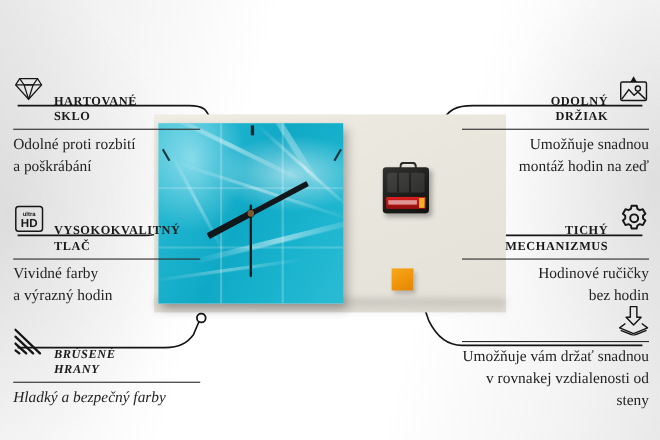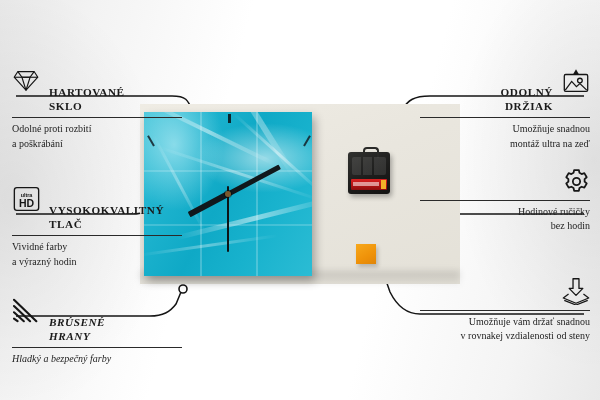--- a/index.html
+++ b/index.html
@@ -245,21 +245,21 @@
     color: #161616;
   }
   .feat-rule {
     height: 1px;
     background: #2a2a2a;
     margin: 4px 0 4px 0;
     width: 100%;
   }
   .feat-desc {
     font-family: "Liberation Serif", serif;
-    font-size: 10px;
+    font-size: 14px;
     line-height: 1.42;
     color: #232323;
     white-space: pre-line;
   }
 
   
   #feat-glass   { top: 48px;  }
   #feat-print   { top: 166px; }
   #feat-edges   { top: 278px; font-style: italic; }
   #feat-holder  { top: 48px;  }
@@ -404,31 +404,33 @@
           <rect x="2.5" y="7.5" width="27" height="19.5" rx="1.6"></rect>
           <circle cx="20.5" cy="14.5" r="2.7"></circle>
           <path d="M3.6 25.5 L11 15.5 L16.5 21.5 L20.5 18 L28.4 25.5"></path>
         </svg>
       </div>
       <div class="feat-title">ODOLNÝ
 DRŽIAK</div>
     </div>
     <div class="feat-rule"></div>
     <div class="feat-desc">Umožňuje snadnou
-montáž ultra na zeď</div>
+montáž hodin na zeď</div>
   </div>
 
   <div class="feature right" id="feat-mech">
     <div class="feat-head">
       <div class="feat-icon">
         <svg viewBox="0 0 32 32" width="27" height="27" fill="none" stroke="currentColor" stroke-width="2.1" stroke-linejoin="round">
           <path d="M13.2 2.4 h5.6 l0.7 3.3 2.6 1.5 3.2-1.1 2.8 4.9 -2.5 2.2 0 3 2.5 2.2 -2.8 4.9 -3.2-1.1 -2.6 1.5 -0.7 3.3 h-5.6 l-0.7-3.3 -2.6-1.5 -3.2 1.1 -2.8-4.9 2.5-2.2 0-3 -2.5-2.2 2.8-4.9 3.2 1.1 2.6-1.5 Z"></path>
           <circle cx="16" cy="16" r="4.3"></circle>
         </svg>
       </div>
+      <div class="feat-title">TICHÝ
+MECHANIZMUS</div>
     </div>
     <div class="feat-rule"></div>
     <div class="feat-desc">Hodinové ručičky
 bez hodin</div>
   </div>
 
   <div class="feature right" id="feat-foam">
     <div class="feat-head">
       <div class="feat-icon">
         <svg viewBox="0 0 32 32" width="28" height="28" fill="none" stroke="currentColor" stroke-width="1.5" stroke-linejoin="round">

